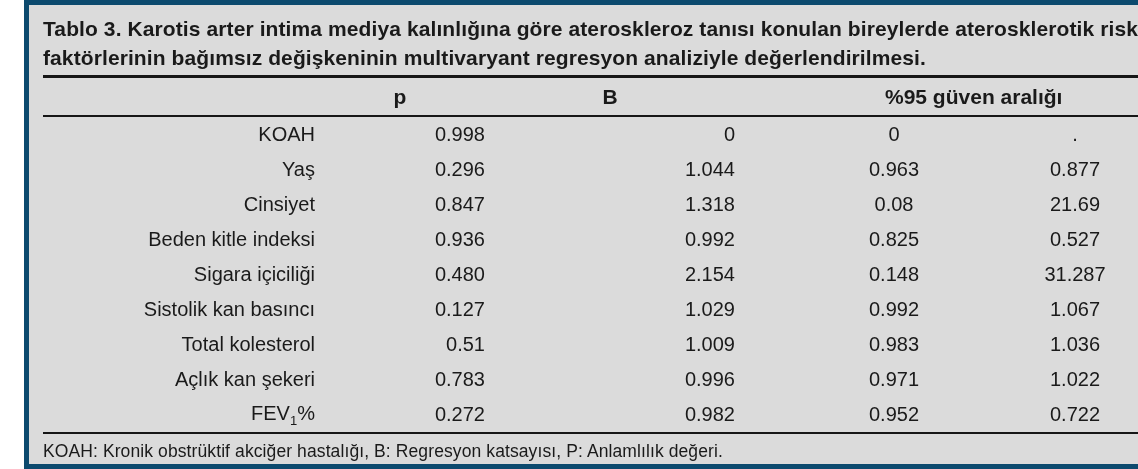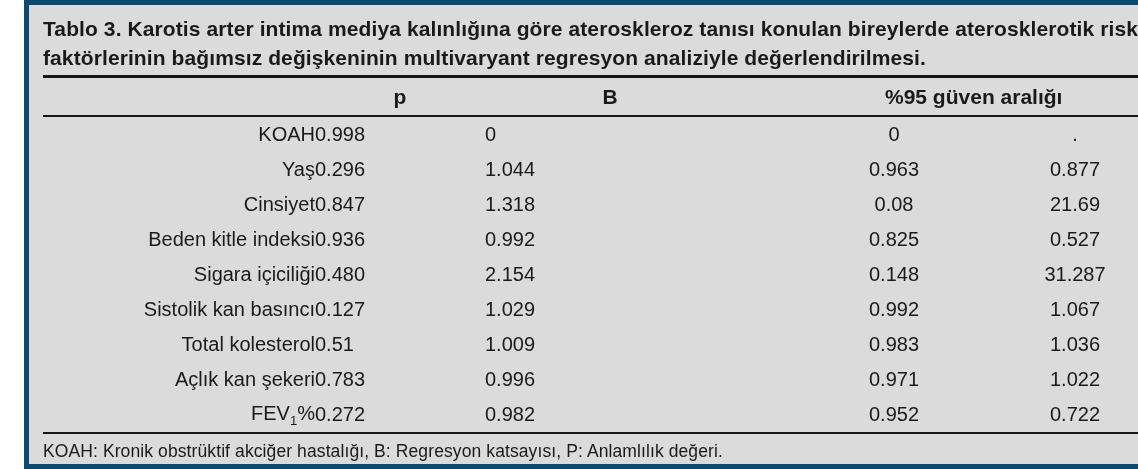--- a/index.html
+++ b/index.html
@@ -51,21 +51,21 @@
   }
   th.h-p, th.h-b { text-align: center; }
   th.h-ci { text-align: left; padding-left: 150px; }
   tbody td {
     height: 35px;
     padding: 0;
     vertical-align: middle;
     white-space: nowrap;
   }
   td.label { text-align: right; }
-  td.p, td.b { text-align: left; }
+  td.p, td.b { text-align: right; }
   td.lo { text-align: center; padding-left: 30px; }
   td.hi { text-align: center; padding-right: 26px; }
   sub.fev-sub { font-size: 13px; }
   .footer {
     box-sizing: border-box;
     height: 20px;
     padding: 7px 14px 0 14px;
     font-size: 17.5px;
     letter-spacing: 0.1px;
   }

